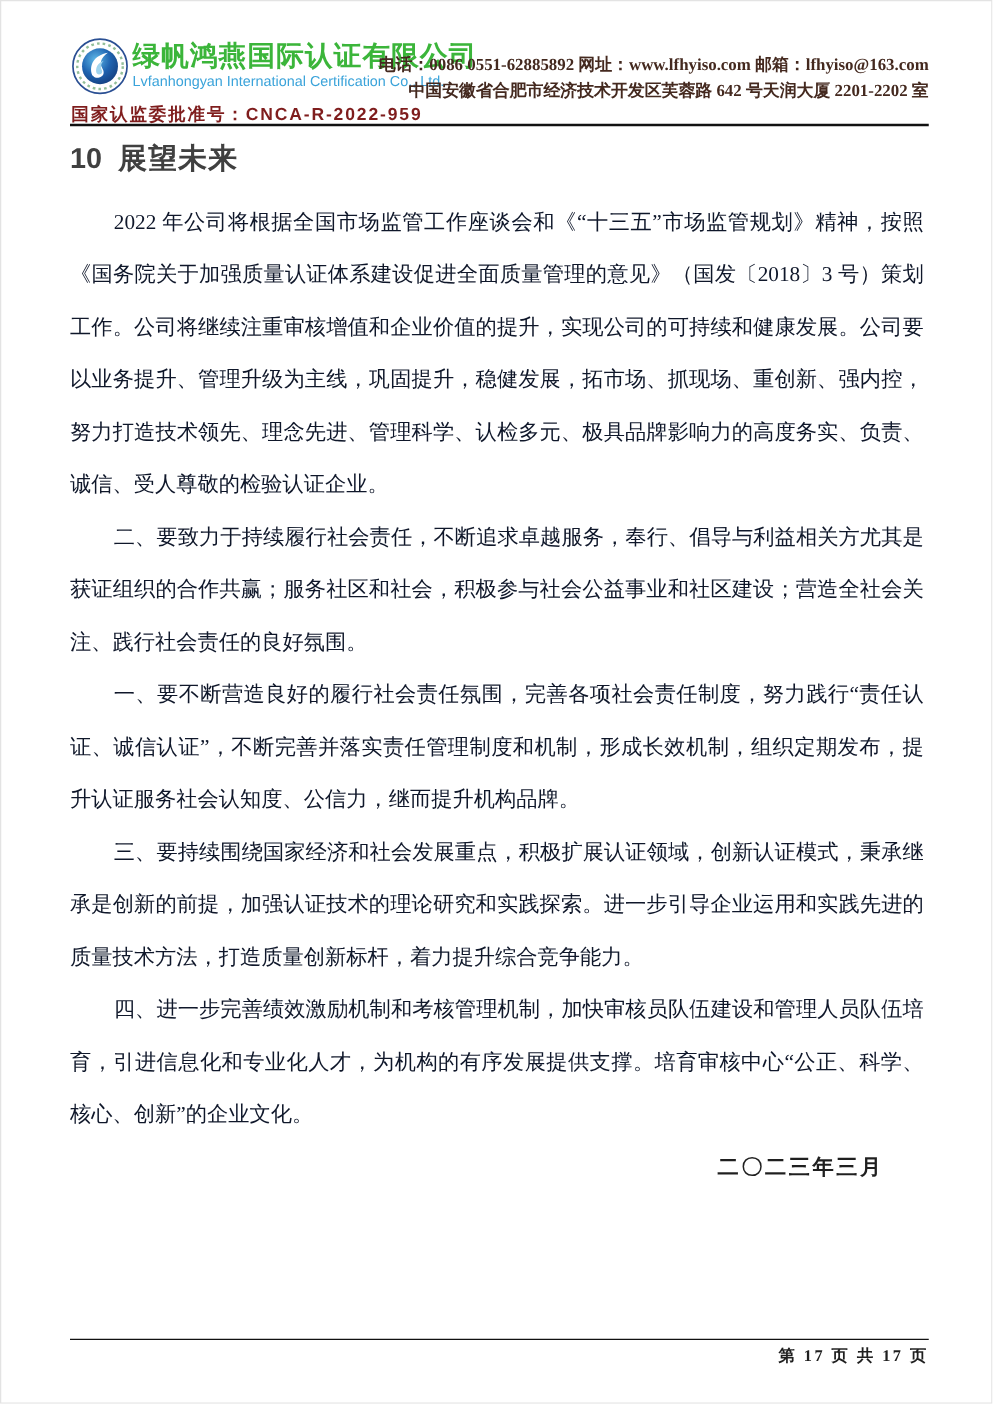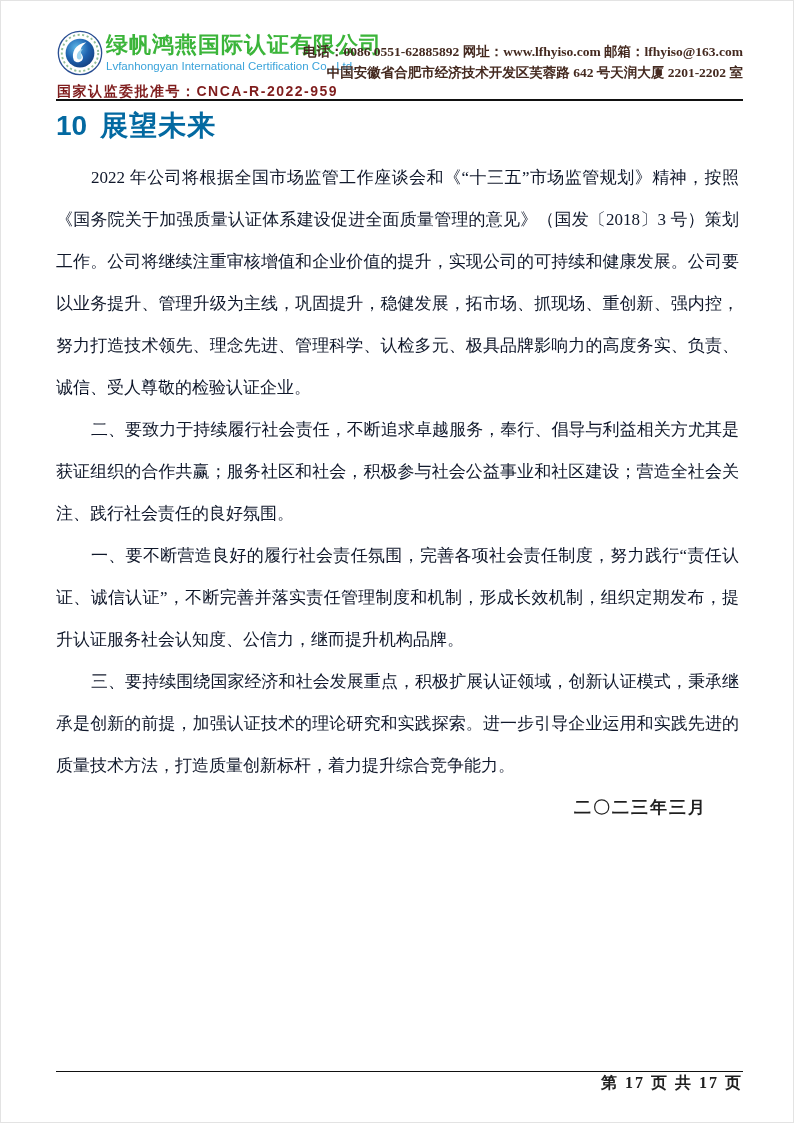--- a/index.html
+++ b/index.html
@@ -34,38 +34,38 @@
   .contact{
     position:absolute;right:50px;top:40px;text-align:right;
     font-size:13.5px;font-weight:bold;color:#44291f;line-height:21px;white-space:nowrap;
   }
   .head-rule{position:absolute;left:55px;right:50px;top:98px;height:2px;background:#111111;}
   
   .content{position:absolute;left:55px;right:54px;top:100px;}
   h1.sec-title{
     margin:9px 0 15px 0;
     font-family:"Liberation Sans","DejaVu Sans",sans-serif;
-    font-size:28px;font-weight:bold;color:#0369a1;line-height:32px;letter-spacing:1px;
+    font-size:23px;font-weight:bold;color:#404040;line-height:32px;letter-spacing:1px;
   }
   h1.sec-title .sec-no{margin-right:13px;letter-spacing:0;}
   p.body-para{
     margin:0;
     font-size:17px;line-height:42px;
     text-align:justify;
     text-indent:35px;
     color:#0f172a;
   }
   .closing-line{font-size:17px;line-height:42px;text-align:right;color:#1f1f1f;}
   .closing-thanks{padding-right:77px;}
   .closing-date{padding-right:32px;letter-spacing:2px;font-weight:bold;}
   
   .foot-rule{position:absolute;left:55px;right:50px;bottom:50px;height:1.5px;background:#111111;}
   .page-num{
     position:absolute;right:50px;bottom:28px;
-    font-size:16px;font-weight:bold;color:#1f1f1f;letter-spacing:2px;
+    font-size:13px;font-weight:bold;color:#1f1f1f;letter-spacing:2px;
   }
 </style>
 </head>
 <body>
 
 <div class="page">
 
   <header class="letterhead">
     <div class="logo">
       <svg viewBox="0 0 48 48" width="46" height="46" aria-hidden="true">
@@ -97,20 +97,21 @@
 
   <main class="content">
     <h1 class="sec-title">
       <span class="sec-no">10</span><span>展望未来</span>
     </h1>
 
     <p class="body-para">2022 年公司将根据全国市场监管工作座谈会和《“十三五”市场监管规划》精神，按照《国务院关于加强质量认证体系建设促进全面质量管理的意见》（国发〔2018〕3 号）策划工作。公司将继续注重审核增值和企业价值的提升，实现公司的可持续和健康发展。公司要以业务提升、管理升级为主线，巩固提升，稳健发展，拓市场、抓现场、重创新、强内控，努力打造技术领先、理念先进、管理科学、认检多元、极具品牌影响力的高度务实、负责、诚信、受人尊敬的检验认证企业。</p>
     <p class="body-para">二、要致力于持续履行社会责任，不断追求卓越服务，奉行、倡导与利益相关方尤其是获证组织的合作共赢；服务社区和社会，积极参与社会公益事业和社区建设；营造全社会关注、践行社会责任的良好氛围。</p>
     <p class="body-para">一、要不断营造良好的履行社会责任氛围，完善各项社会责任制度，努力践行“责任认证、诚信认证”，不断完善并落实责任管理制度和机制，形成长效机制，组织定期发布，提升认证服务社会认知度、公信力，继而提升机构品牌。</p>
     <p class="body-para">三、要持续围绕国家经济和社会发展重点，积极扩展认证领域，创新认证模式，秉承继承是创新的前提，加强认证技术的理论研究和实践探索。进一步引导企业运用和实践先进的质量技术方法，打造质量创新标杆，着力提升综合竞争能力。</p>
+    <p class="body-para">四、进一步完善绩效激励机制和考核管理机制，加快审核员队伍建设和管理人员队伍培育，引进信息化和专业化人才，为机构的有序发展提供支撑。培育审核中心“公正、科学、核心、创新”的企业文化。</p>
 
     <div class="closing-line closing-date">二〇二三年三月</div>
   </main>
 
   <div class="foot-rule"></div>
   <div class="page-num">第 17 页 共 17 页</div>
 
 </div>
 
 </body></html>

